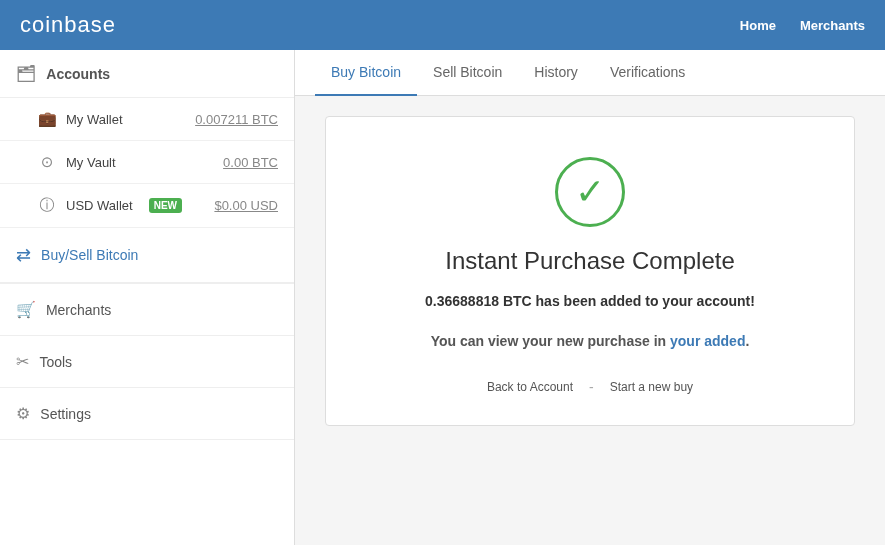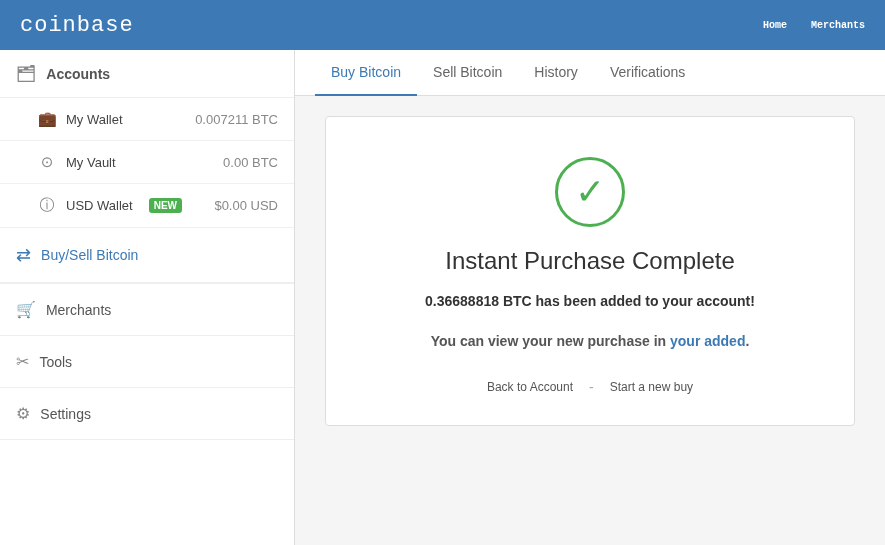--- a/index.html
+++ b/index.html
@@ -7,35 +7,34 @@
 
     
     .header {
       background: #3d7ab5;
       color: white;
       height: 50px;
       display: flex;
       align-items: center;
       justify-content: space-between;
       padding: 0 20px;
-      font-family: Liberation Mono, monospace;
     }
     .header-logo {
       font-size: 22px;
       font-weight: 300;
       letter-spacing: 1px;
       color: white;
     }
     .header-nav {
       display: flex;
       gap: 24px;
     }
     .header-nav-item {
       color: white;
-      font-size: 10px;
+      font-size: 13px;
       font-weight: 600;
       cursor: pointer;
       text-decoration: none;
       text-align: right;
     }
 
     
     .layout {
       display: flex;
       height: calc(545px - 50px);
@@ -82,20 +81,21 @@
       width: 18px;
       text-align: center;
     }
     .sidebar-item-label {
       color: #444;
       font-size: 13px;
     }
     .sidebar-item-value {
       color: #888;
       font-size: 13px;
+      text-decoration: underline;
     }
     .badge-new {
       background: #4caf50;
       color: white;
       font-size: 10px;
       font-weight: 700;
       padding: 2px 5px;
       border-radius: 3px;
       margin-left: 6px;
     }

